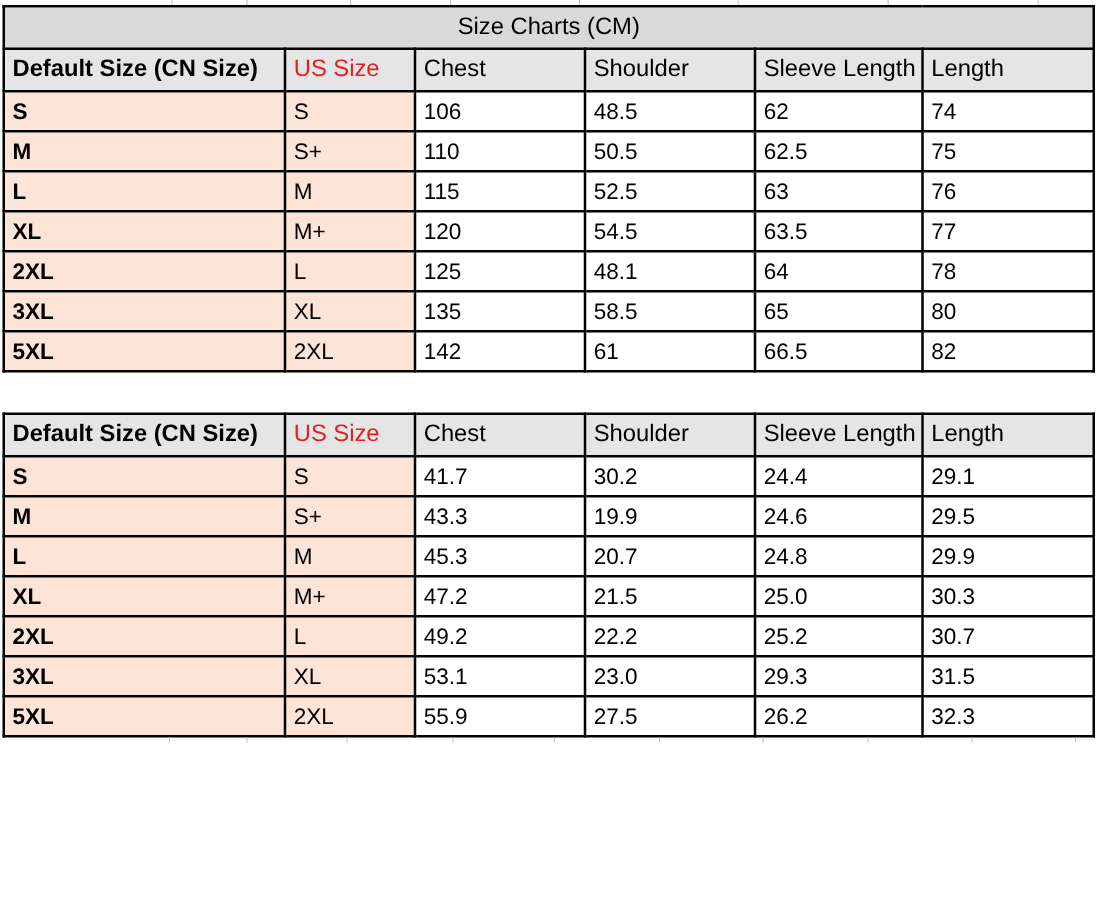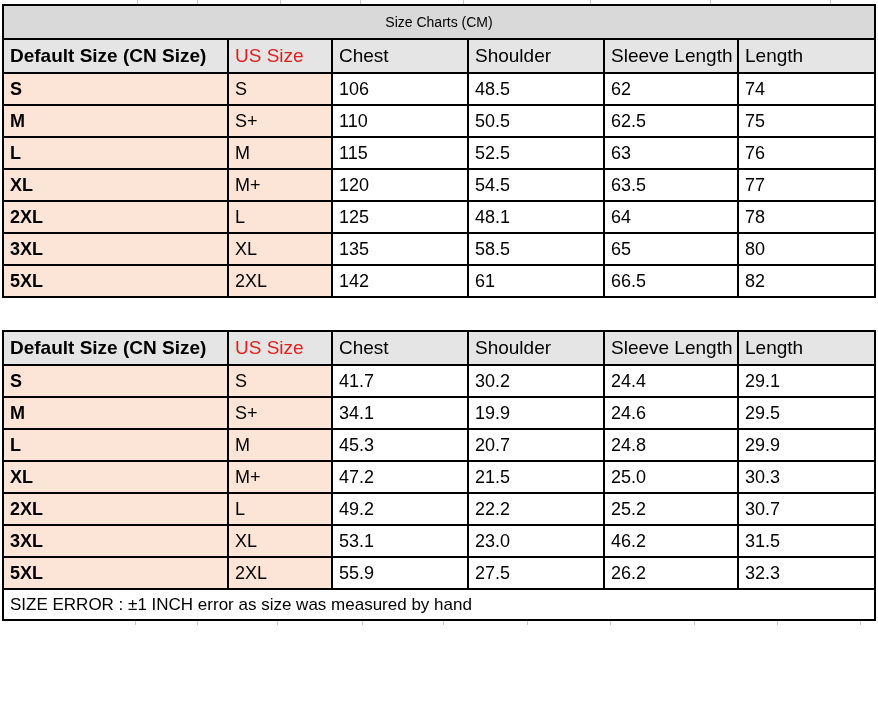--- a/index.html
+++ b/index.html
@@ -36,21 +36,21 @@
     text-align: left;
     vertical-align: middle;
     font-size: 18px;
     font-weight: normal;
     white-space: nowrap;
     overflow: hidden;
   }
   tr.title-row td {
     background: #d9d9d9;
     text-align: center;
-    font-size: 14px;
+    font-size: 19px;
     height: 32px;
     padding: 0;
   }
   tr.header-row th {
     background: #e5e5e5;
     height: 32px;
     font-size: 19px;
   }
   tr.header-row th.cn-col { font-weight: bold; }
   tr.header-row th.us-col { color: #e02020; }
@@ -184,21 +184,21 @@
     <td class="cn-col">S</td>
     <td class="us-col">S</td>
     <td>41.7</td>
     <td>30.2</td>
     <td>24.4</td>
     <td>29.1</td>
   </tr>
   <tr class="data-row">
     <td class="cn-col">M</td>
     <td class="us-col">S+</td>
-    <td>34.1</td>
+    <td>43.3</td>
     <td>19.9</td>
     <td>24.6</td>
     <td>29.5</td>
   </tr>
   <tr class="data-row">
     <td class="cn-col">L</td>
     <td class="us-col">M</td>
     <td>45.3</td>
     <td>20.7</td>
     <td>24.8</td>
@@ -218,33 +218,30 @@
     <td>49.2</td>
     <td>22.2</td>
     <td>25.2</td>
     <td>30.7</td>
   </tr>
   <tr class="data-row">
     <td class="cn-col">3XL</td>
     <td class="us-col">XL</td>
     <td>53.1</td>
     <td>23.0</td>
-    <td>46.2</td>
+    <td>29.3</td>
     <td>31.5</td>
   </tr>
   <tr class="data-row">
     <td class="cn-col">5XL</td>
     <td class="us-col">2XL</td>
     <td>55.9</td>
     <td>27.5</td>
     <td>26.2</td>
     <td>32.3</td>
-  </tr>
-  <tr class="note-row">
-    <td colspan="6">SIZE ERROR : ±1 INCH error as size was measured by hand</td>
   </tr>
 </tbody>
   </table>
 
 <div class="grid-strip">
   <div class="tick" style="left:135px"></div>
   <div class="tick" style="left:197px"></div>
   <div class="tick" style="left:277px"></div>
   <div class="tick" style="left:362px"></div>
   <div class="tick" style="left:443px"></div>

